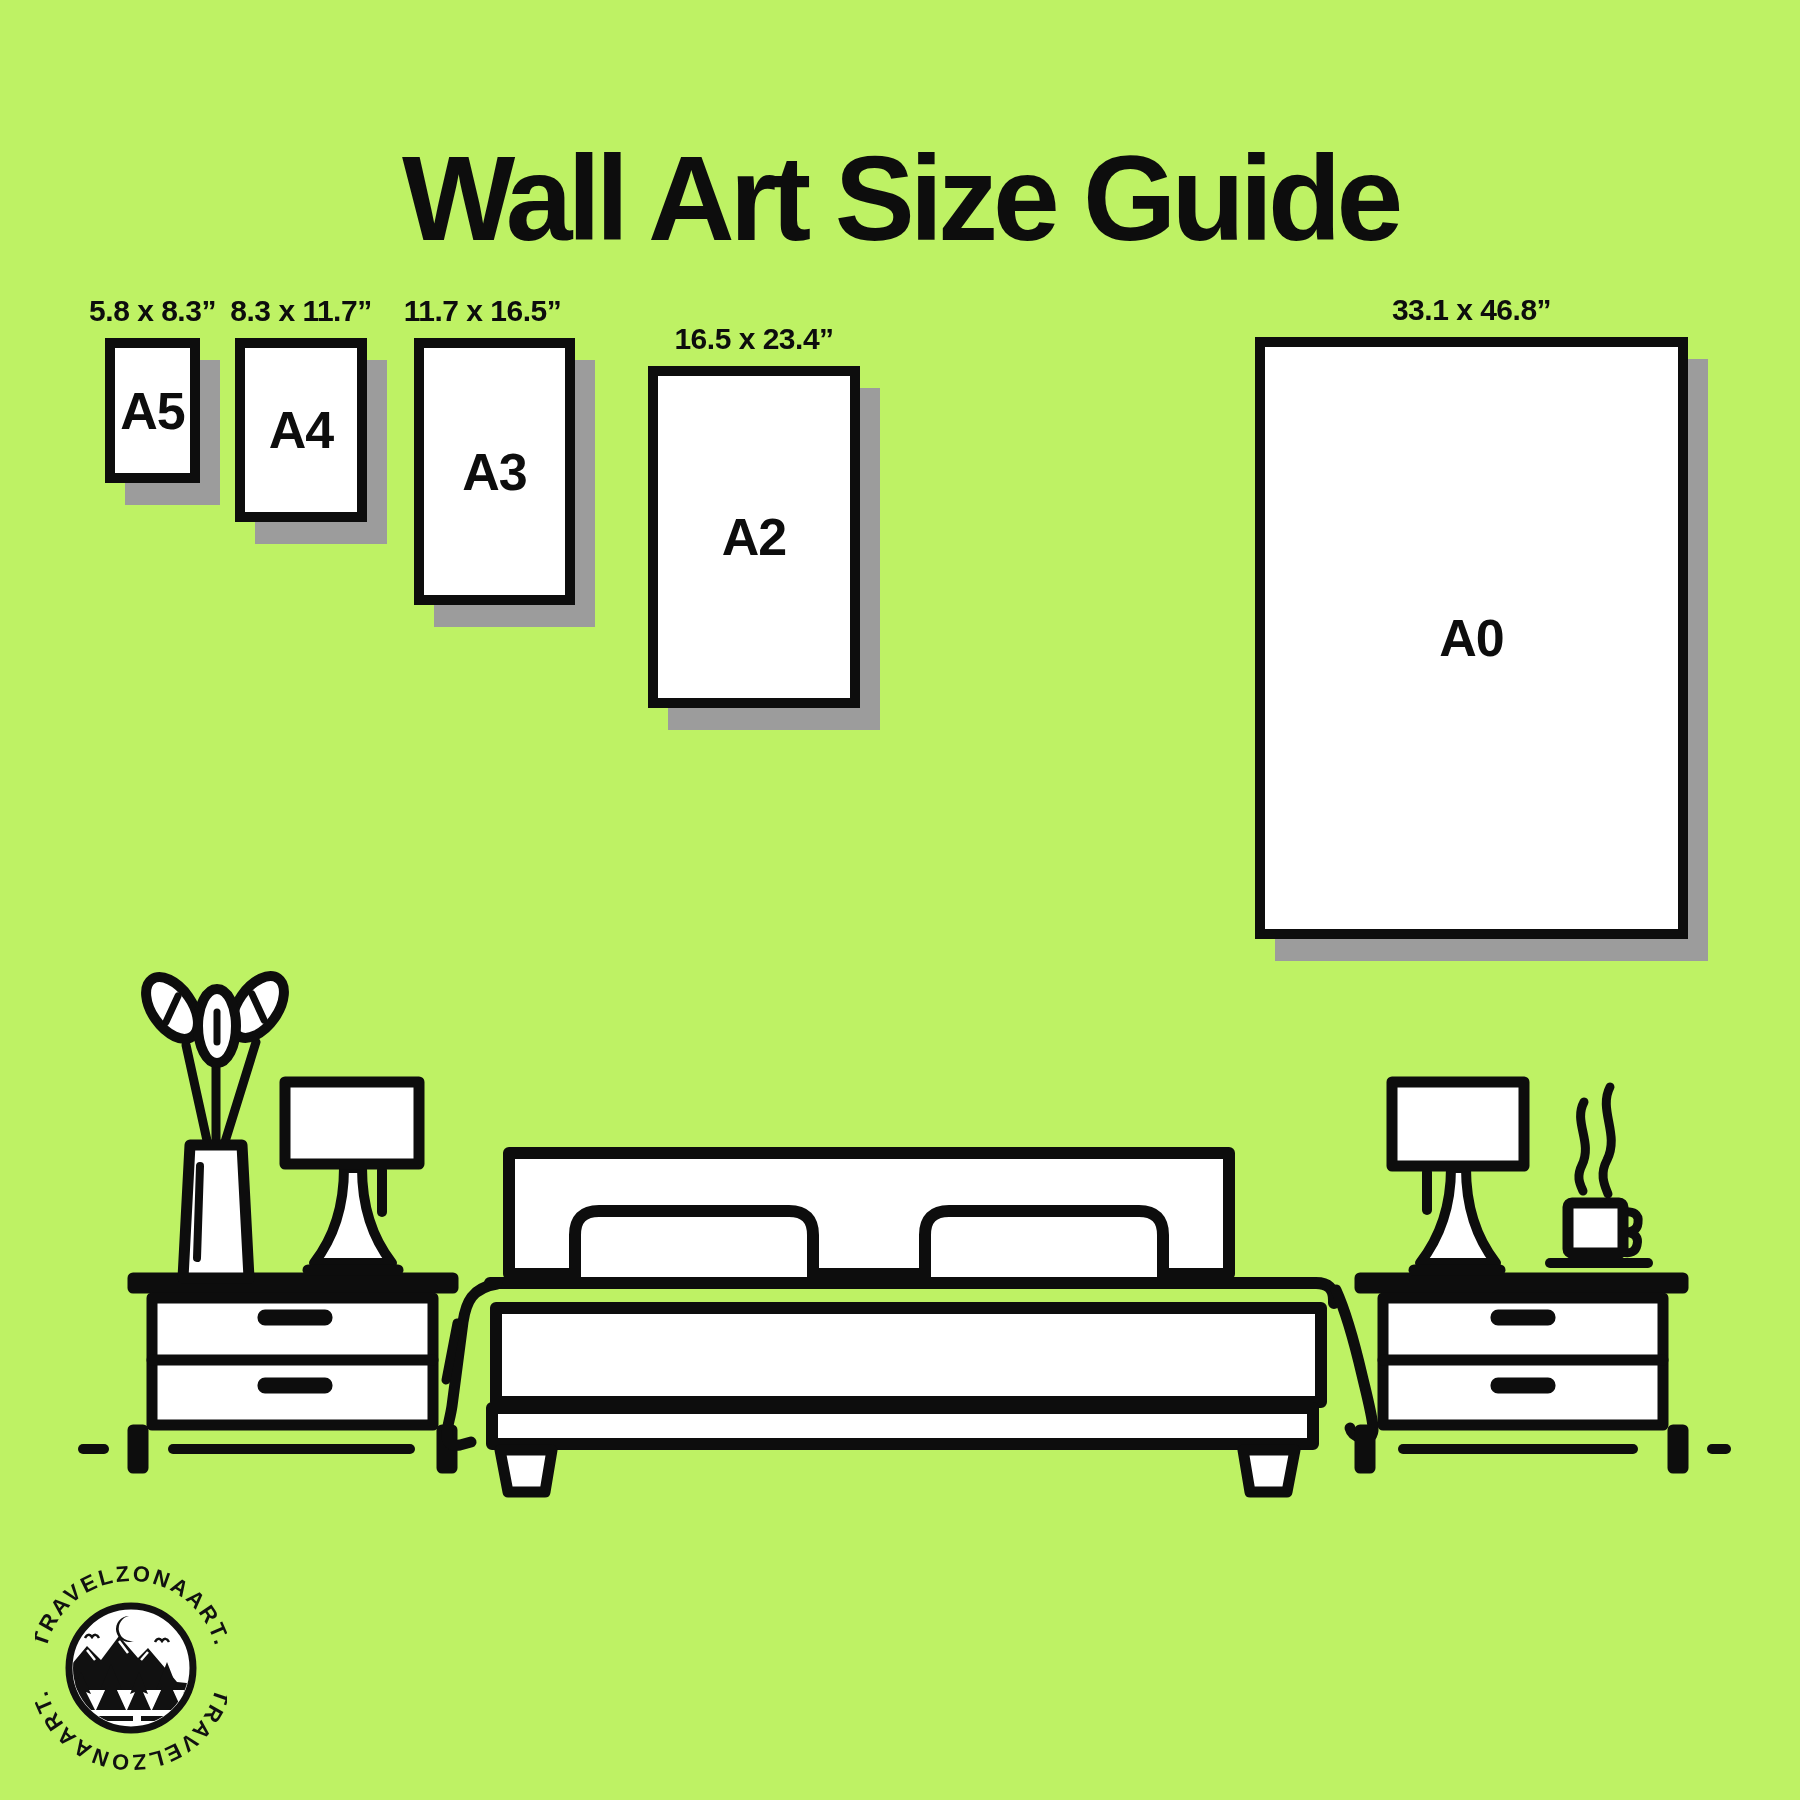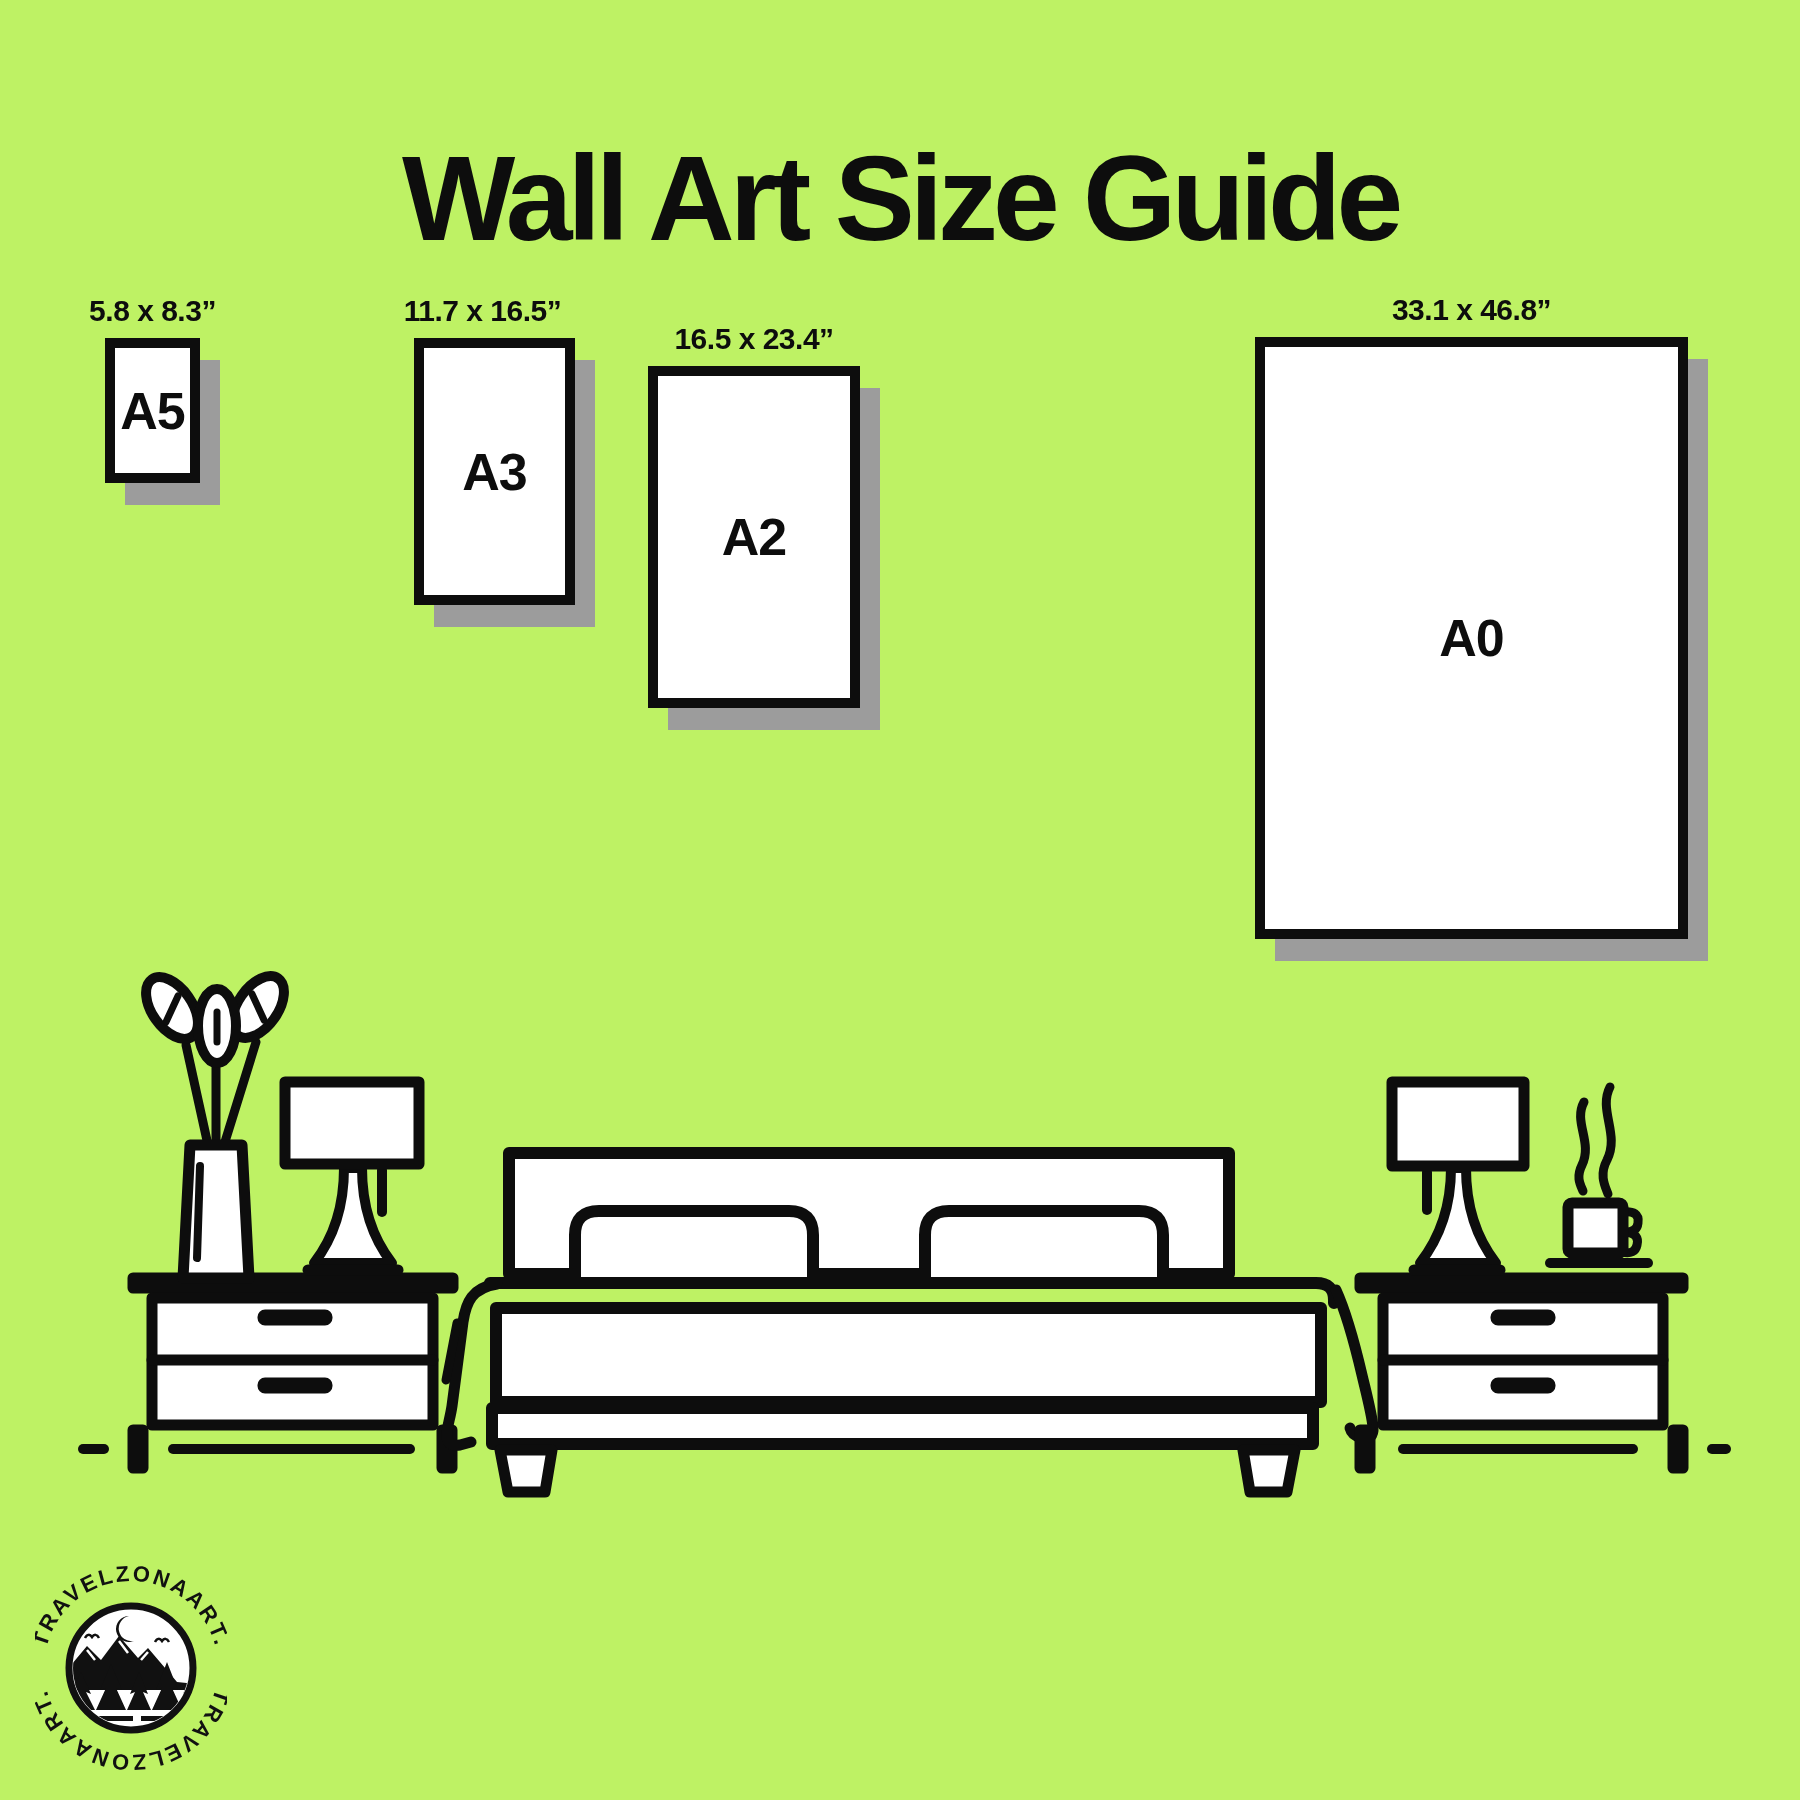--- a/index.html
+++ b/index.html
@@ -44,20 +44,26 @@
 <body>
 
 <div class="canvas">
 
   <h1 class="page-title">Wall Art Size Guide</h1>
 
   <div class="fw fw-a5">
     <div class="dim">5.8 x 8.3”</div>
     <div class="box">
       <span class="nm">A5</span>
+    </div>
+  </div>
+  <div class="fw fw-a4">
+    <div class="dim">8.3 x 11.7”</div>
+    <div class="box">
+      <span class="nm">A4</span>
     </div>
   </div>
   <div class="fw fw-a3">
     <div class="dim">11.7 x 16.5”</div>
     <div class="box">
       <span class="nm">A3</span>
     </div>
   </div>
   <div class="fw fw-a2">
     <div class="dim">16.5 x 23.4”</div>

